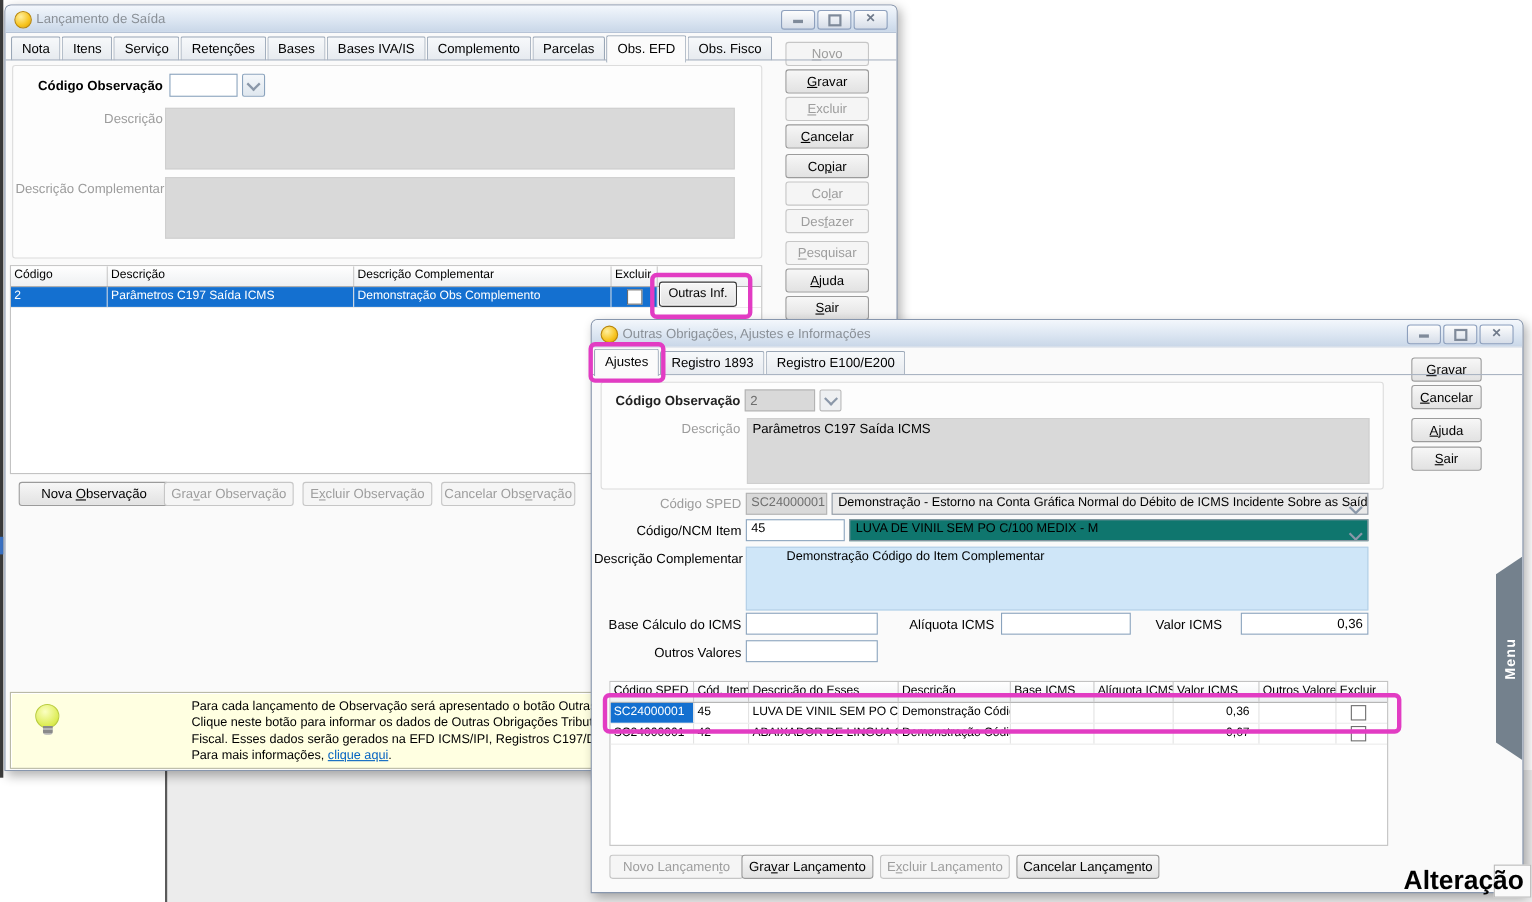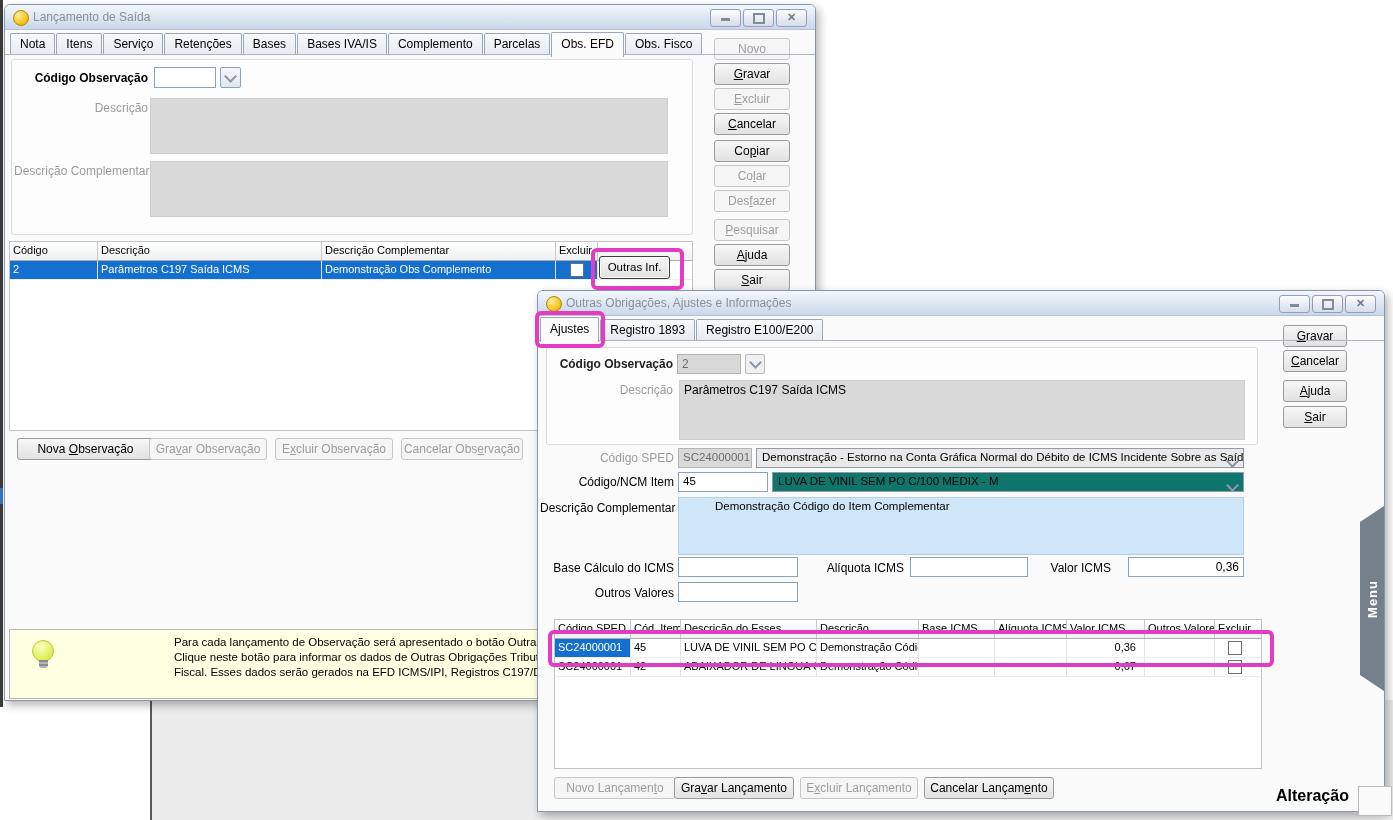--- a/index.html
+++ b/index.html
@@ -70,21 +70,21 @@
   .infobox{position:absolute;box-sizing:border-box;background:#ffffe1;border:1px solid #b9b9a6;
        box-shadow:inset 1px 1px 0 #fff;}
   .infoline{font-size:11.5px;color:#000;line-height:15px;white-space:nowrap;}
   .link{color:#0563c1;text-decoration:underline;cursor:pointer;}
   .bulb-head{width:20px;height:20px;border-radius:50%;border:1px solid #b9cc3e;
        background:radial-gradient(circle at 40% 30%,#fbffc2,#dcec52 70%,#c4d62e);}
   .bulb-base{width:9px;height:8px;background:#9a9a9a;margin:-2px auto 0;border-radius:0 0 3px 3px;
        background-image:repeating-linear-gradient(#8a8a8a 0 2px,#b5b5b5 2px 4px);}
   
   .annot{position:absolute;border:4px solid #e23cc3;border-radius:6px;z-index:50;pointer-events:none;}
-  .status-label{position:absolute;font-size:16px;font-weight:bold;color:#000;z-index:55;}
+  .status-label{position:absolute;font-size:24px;font-weight:bold;color:#000;z-index:55;}
   
   .menu-tab{position:absolute;background:#74818d;clip-path:polygon(100% 0,100% 100%,0 calc(100% - 16px),0 16px);
        display:flex;align-items:center;justify-content:center;}
   .menu-tab span{writing-mode:vertical-rl;transform:rotate(180deg);color:#fff;font-weight:bold;
        font-size:13px;letter-spacing:1px;}
   
   .edge-strip{position:absolute;left:0;top:0;width:3px;height:707px;background:#3c3c3c;z-index:1;}
   .edge-notch{position:absolute;left:0;width:3px;background:#3b74c9;z-index:2;}
   .bg-panel{position:absolute;left:150px;top:700px;width:1243px;height:120px;background:#ececec;
        border-left:2px solid #5a5a5a;z-index:1;}
@@ -161,20 +161,23 @@
 
     <div class="infobox" style="left:4px;top:624px;width:682px;height:70px;">
       <div class="abs" style="left:22px;top:10px;width:22px;">
         <div class="bulb-head"></div>
           <div class="bulb-base"></div>
       </div>
       <div class="abs" style="left:164px;top:5px;width:560px;">
         <div class="infoline">Para cada lançamento de Observação será apresentado o botão Outras Inf.</div>
         <div class="infoline">Clique neste botão para informar os dados de Outras Obrigações Tributárias, Ajustes e Informações</div>
         <div class="infoline">Fiscal. Esses dados serão gerados na EFD ICMS/IPI, Registros C197/D197.</div>
+        <div class="infoline">
+          <span>Para mais informações, </span><span class="link">clique aqui</span><span>.</span>
+        </div>
       </div>
     </div>
 
     <div class="btn disabled" style="left:709px;top:33px;width:76px;"><span><u>N</u>ovo</span></div>
     <div class="btn" style="left:709px;top:58px;width:76px;"><span><u>G</u>ravar</span></div>
     <div class="btn disabled" style="left:709px;top:83px;width:76px;"><span><u>E</u>xcluir</span></div>
     <div class="btn" style="left:709px;top:108px;width:76px;"><span><u>C</u>ancelar</span></div>
     <div class="btn" style="left:709px;top:135px;width:76px;"><span>Co<u>p</u>iar</span></div>
     <div class="btn disabled" style="left:709px;top:160px;width:76px;"><span>Co<u>l</u>ar</span></div>
     <div class="btn disabled" style="left:709px;top:185px;width:76px;"><span>Des<u>f</u>azer</span></div>

